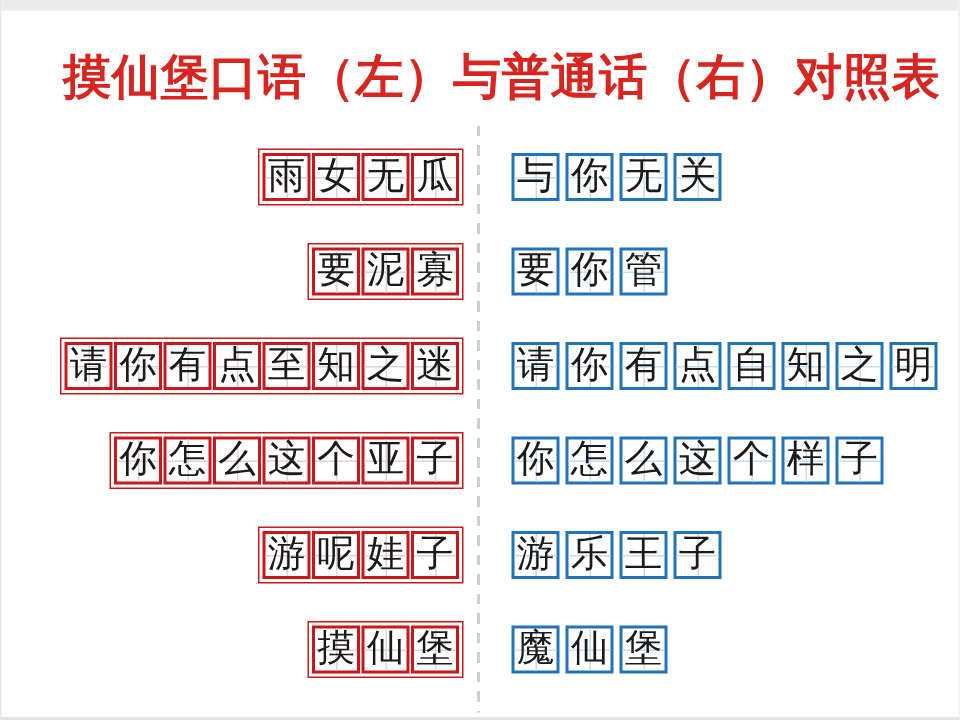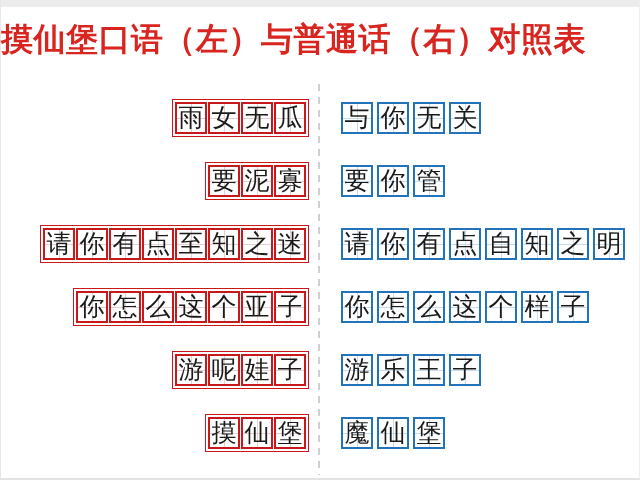--- a/index.html
+++ b/index.html
@@ -18,26 +18,26 @@
     box-sizing: border-box;
     background: #ffffff;
   }
   .top-strip {
     position: absolute; top: 0; left: 0; right: 0; height: 7px;
     background: #ececec;
   }
   .title {
     position: absolute;
     top: 18px; left: 0; right: 0;
-    text-align: left;
+    text-align: right;
     font-size: 32px;
     font-weight: bold;
     letter-spacing: 0.5px;
     color: var(--title-color, #d8251f);
-    margin: 0;
+    margin: 12px;
   }
   .divider {
     position: absolute;
     left: 317px; top: 84px; bottom: 3px;
     width: 2px;
     background: repeating-linear-gradient(
       to bottom,
       var(--divider-color, #d0d0d0) 0px,
       var(--divider-color, #d0d0d0) 7px,
       transparent 7px,

